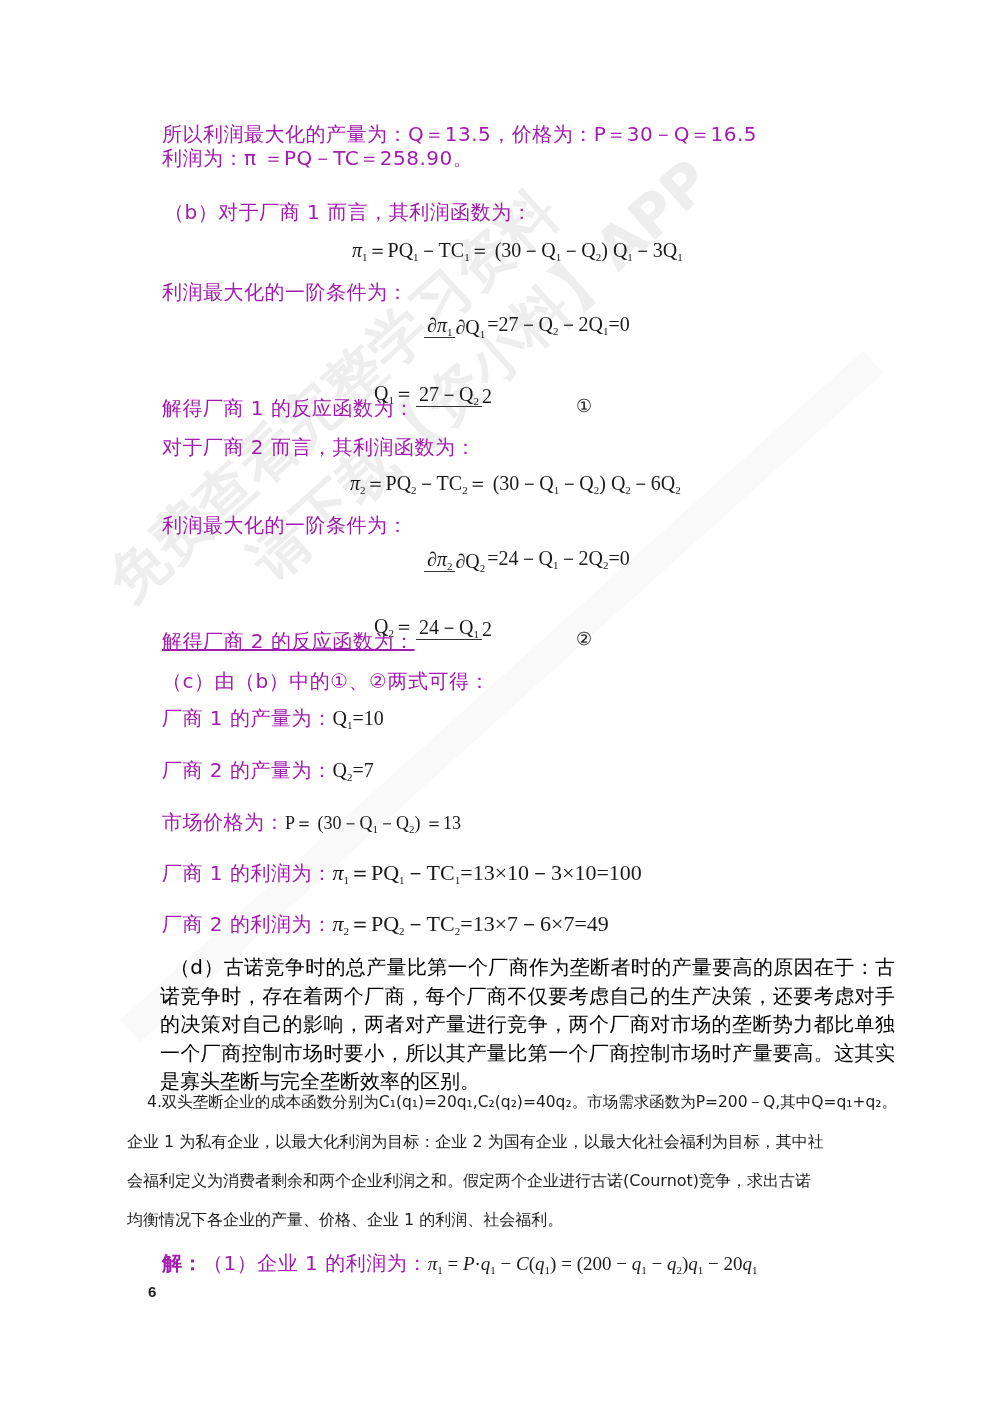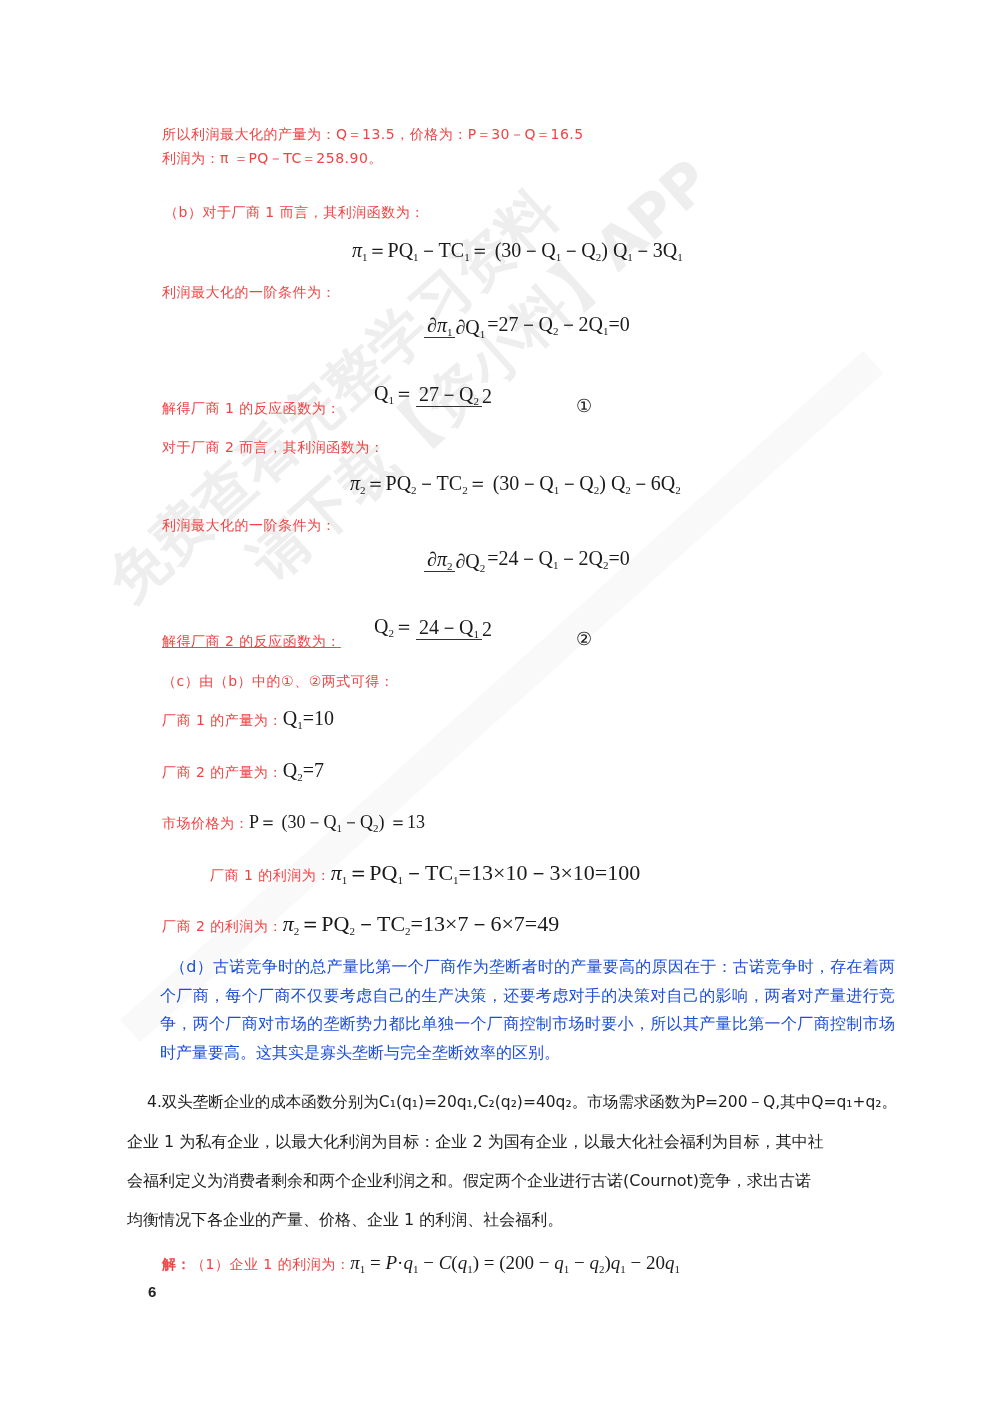--- a/index.html
+++ b/index.html
@@ -3,29 +3,29 @@
   <meta charset="utf-8">
   <style>
     html, body { margin: 0; padding: 0; background: #ffffff; }
     body {
       width: 993px; height: 1404px; position: relative; overflow: hidden;
       font-family: "DejaVu Serif", "Liberation Serif", serif;
       color: #1a1a1a;
     }
     .page { position: absolute; left: 0; top: 0; width: 993px; height: 1404px; }
     .line { position: absolute; font-size: 17px; line-height: 22px; white-space: nowrap; }
-    .cjk { font-family: "DejaVu Sans", "Liberation Sans", sans-serif; font-size: 14px; letter-spacing: 0.5px; color: #ef4444; }
+    .cjk { font-family: "DejaVu Sans", "Liberation Sans", sans-serif; font-size: 20px; letter-spacing: 0.5px; color: #a21caf; }
     .math { font-family: "Liberation Serif", "DejaVu Serif", serif; font-size: 20px; }
     .math-lg { font-family: "Liberation Serif", "DejaVu Serif", serif; font-size: 22px; }
     sub { font-size: 11px; vertical-align: -4px; line-height: 0; }
     .i { font-style: italic; }
     .frac { display: inline-flex; align-items: center; vertical-align: middle; margin: 0 2px; }
     .frac .num { border-bottom: 1.2px solid #333; padding: 0 3px 1px; line-height: 22px; }
     .frac .den { padding-top: 1px; line-height: 22px; }
-    .para { position: absolute; font-family: "DejaVu Sans", "Liberation Sans", sans-serif; font-size: 16px; line-height: 28.5px; color: #1d4ed8; width: 735px; text-align: justify; }
+    .para { position: absolute; font-family: "DejaVu Sans", "Liberation Sans", sans-serif; font-size: 20px; line-height: 28.5px; color: #000000; width: 735px; text-align: justify; }
     .q4 { position: absolute; font-family: "DejaVu Sans", "Liberation Sans", sans-serif; font-size: 16px; line-height: 39px; color: #1e1e1e; width: 770px; }
     .bold { font-weight: bold; }
     .pagenum { position: absolute; left: 148px; top: 1283px; font-family: "Liberation Sans", sans-serif; font-size: 15px; font-weight: bold; color: #222; }
     .watermark {
       position: absolute; left: 90px; top: 560px; width: 1000px;
       transform: rotate(-42deg); transform-origin: left top;
       font-family: "DejaVu Sans", "Liberation Sans", sans-serif;
       font-size: 58px; font-weight: bold; color: rgba(120,120,120,0.13);
       white-space: nowrap; pointer-events: none; line-height: 80px;
     }
@@ -92,21 +92,21 @@
 
   <div class="line" style="left:162px; top:707px;">
     <span class="cjk">厂商 1 的产量为：</span><span class="math">Q<sub>1</sub>=10</span>
   </div>
   <div class="line" style="left:162px; top:759px;">
     <span class="cjk">厂商 2 的产量为：</span><span class="math">Q<sub>2</sub>=7</span>
   </div>
   <div class="line" style="left:162px; top:811px;">
     <span class="cjk">市场价格为：</span><span class="math" style="font-size:18px;">P＝ (30－Q<sub>1</sub>－Q<sub>2</sub>) ＝13</span>
   </div>
-  <div class="line" style="left:162px; top:862px;margin-left:48px;">
+  <div class="line" style="left:162px; top:862px;">
     <span class="cjk">厂商 1 的利润为：</span><span class="math-lg"><span class="i">π</span><sub>1</sub>＝PQ<sub>1</sub>－TC<sub>1</sub>=13×10－3×10=100</span>
   </div>
   <div class="line" style="left:162px; top:913px;">
     <span class="cjk">厂商 2 的利润为：</span><span class="math-lg"><span class="i">π</span><sub>2</sub>＝PQ<sub>2</sub>－TC<sub>2</sub>=13×7－6×7=49</span>
   </div>
 
   <div class="para" style="left:160px; top:953px; text-indent:10px;">（d）古诺竞争时的总产量比第一个厂商作为垄断者时的产量要高的原因在于：古诺竞争时，存在着两个厂商，每个厂商不仅要考虑自己的生产决策，还要考虑对手的决策对自己的影响，两者对产量进行竞争，两个厂商对市场的垄断势力都比单独一个厂商控制市场时要小，所以其产量比第一个厂商控制市场时产量要高。这其实是寡头垄断与完全垄断效率的区别。</div>
 
   <div class="q4" style="left:127px; top:1083px;">
     <div style="white-space:nowrap; font-size:15.5px;text-align:right;">

